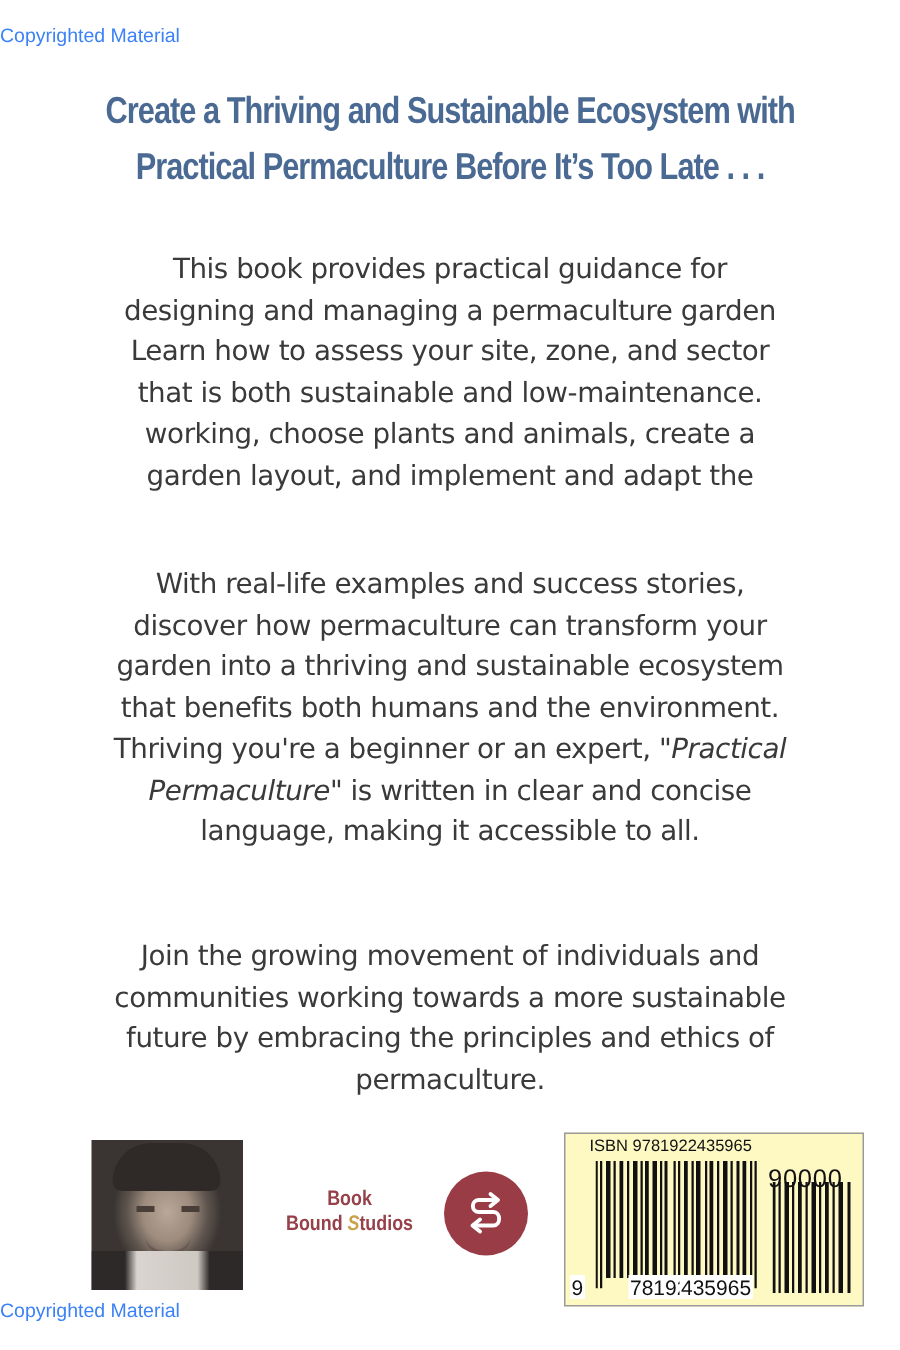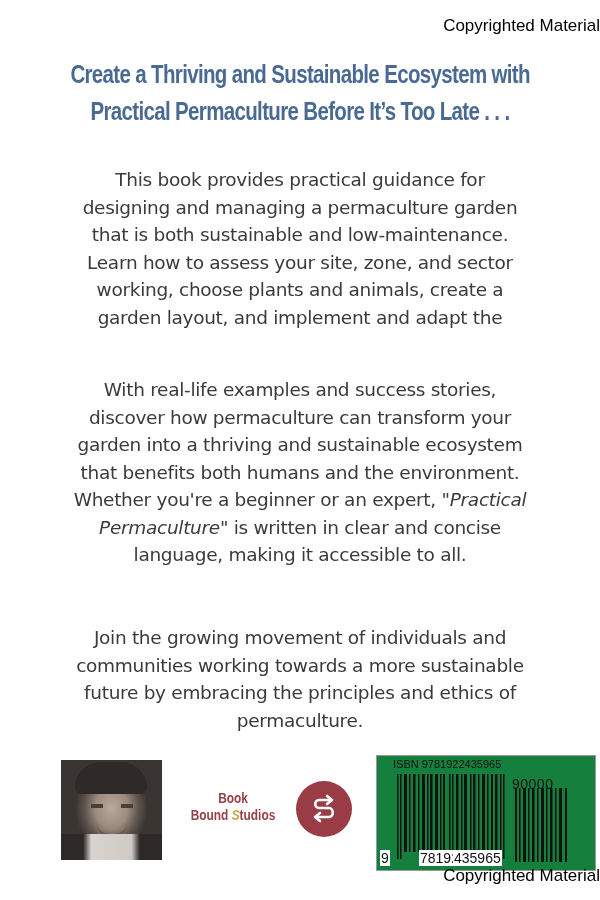--- a/index.html
+++ b/index.html
@@ -1,22 +1,22 @@
 <!DOCTYPE html>
 <html><head>
 <meta charset="utf-8">
 <style>
   html, body { margin: 0; padding: 0; }
   body {
     width: 600px; height: 900px; background: #ffffff; position: relative; overflow: hidden;
     font-family: "DejaVu Sans", sans-serif;
   }
   .copyright {
-    position: absolute; left: 0; width: 600px; text-align: right;
-    font-family: "Liberation Sans", sans-serif; font-size: 17px; color: #000000;
+    position: absolute; left: 0; width: 600px; text-align: left;
+    font-family: "Liberation Sans", sans-serif; font-size: 13px; color: #3b82f6;
   }
   .copyright.top { top: 16px; }
   .copyright.bottom { top: 866px; left: 0; width: 600px; }
   .headline {
     position: absolute; top: 56px; left: 20px; width: 560px; text-align: center;
     font-family: "Liberation Sans", sans-serif; font-weight: bold;
     font-size: 25px; line-height: 37px; color: #4a6a94;
     letter-spacing: -0.8px; transform: scaleX(0.82); transform-origin: center top;
   }
   .headline span { display: block; white-space: nowrap; }
@@ -55,30 +55,30 @@
     line-height: 17px; color: #96404a; transform: scaleX(0.85); transform-origin: center top;
   }
   .publisher-wordmark .s-mark { color: #c9a24a; font-style: italic; }
   .publisher-logo {
     position: absolute; left: 296px; top: 781px; width: 56px; height: 56px;
     border-radius: 50%; background: #993c45;
     display: flex; align-items: center; justify-content: center;
   }
 
   .barcode-box {
-    position: absolute; left: 376px; top: 755px; width: 220px; height: 116px;
-    border: 1px solid #9a9a9a; background: #15803d; box-sizing: border-box;
+    position: absolute; left: 376px; top: 755px; width: 200px; height: 116px;
+    border: 1px solid #9a9a9a; background: #fef9c3; box-sizing: border-box;
   }
   .isbn-label {
     position: absolute; left: 16px; top: 2px; font-family: "Liberation Sans", sans-serif;
     font-size: 11px; color: #111;
   }
   .addon-number {
     position: absolute; left: 135px; top: 20px; font-family: "Liberation Sans", sans-serif;
-    font-size: 14px; color: #111; letter-spacing: 0.5px;
+    font-size: 17px; color: #111; letter-spacing: 0.5px;
   }
   .bars-main { position: absolute; left: 20px; top: 18px; width: 108px; height: 85px; }
   .bars-addon { position: absolute; left: 138px; top: 32px; width: 56px; height: 74px; }
   .digits {
     position: absolute; top: 94px; font-family: "Liberation Sans", sans-serif;
     font-size: 14px; color: #111; background: #fff; line-height: 16px; padding: 0 1px;
   }
   .d-lead { left: 3px; }
   .d-left { left: 42px; }
   .d-right { left: 76px; }
@@ -89,32 +89,32 @@
 <div class="copyright top">Copyrighted Material</div>
 
 <div class="headline">
   <span>Create a Thriving and Sustainable Ecosystem with</span>
   <span>Practical Permaculture Before It’s Too Late . . .</span>
 </div>
 
 <div class="blurb p1">
   <span class="line">This book provides practical guidance for</span>
   <span class="line">designing and managing a permaculture garden</span>
+  <span class="line">Learn how to assess your site, zone, and sector</span>
   <span class="line">that is both sustainable and low-maintenance.</span>
-  <span class="line">Learn how to assess your site, zone, and sector</span>
   <span class="line">working, choose plants and animals, create a</span>
   <span class="line">garden layout, and implement and adapt the</span>
 </div>
 
 <div class="blurb p2">
   <span class="line">With real-life examples and success stories,</span>
   <span class="line">discover how permaculture can transform your</span>
   <span class="line">garden into a thriving and sustainable ecosystem</span>
   <span class="line">that benefits both humans and the environment.</span>
-  <span class="line"><span>Whether you're a beginner or an expert, </span><em>"Practical</em></span>
+  <span class="line"><span>Thriving you're a beginner or an expert, </span><em>"Practical</em></span>
   <span class="line"><em>Permaculture</em><span>" is written in clear and concise</span></span>
   <span class="line">language, making it accessible to all.</span>
 </div>
 
 <div class="blurb p3">
   <span class="line">Join the growing movement of individuals and</span>
   <span class="line">communities working towards a more sustainable</span>
   <span class="line">future by embracing the principles and ethics of</span>
   <span class="line">permaculture.</span>
 </div>

